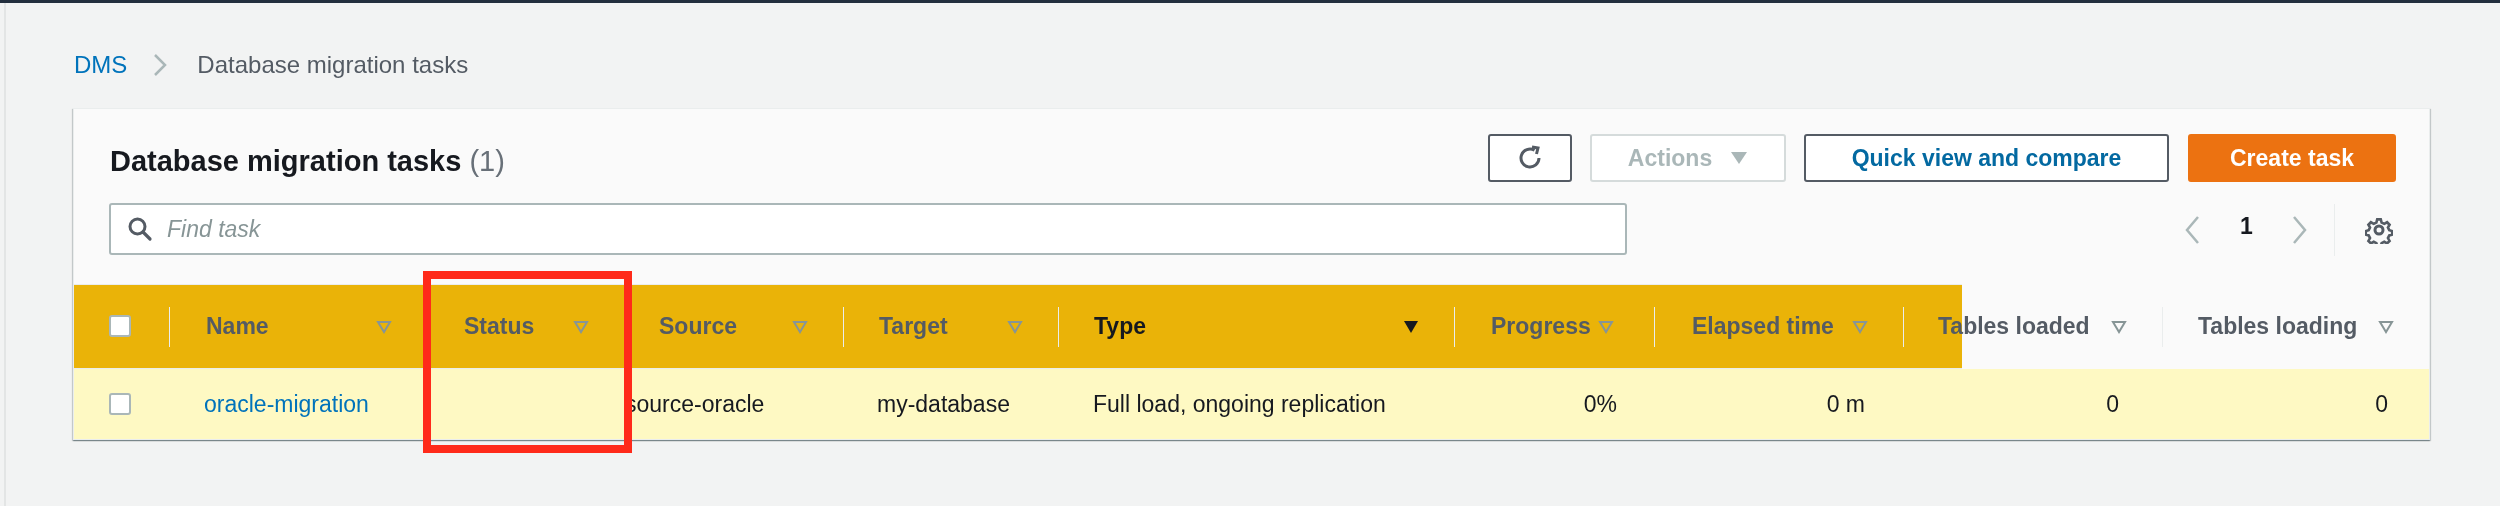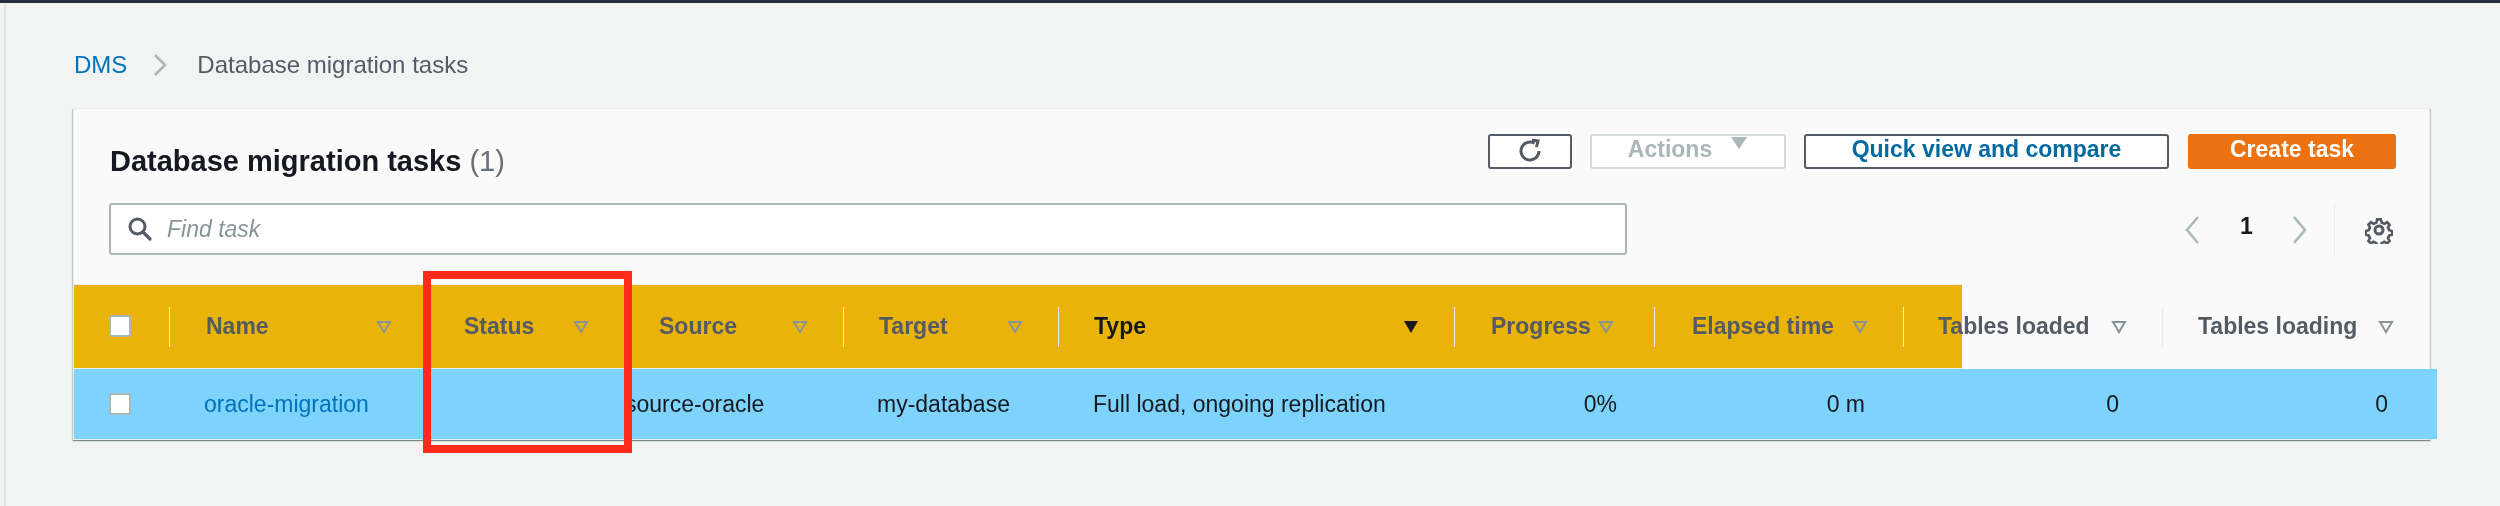--- a/index.html
+++ b/index.html
@@ -21,23 +21,23 @@
   
   .panel {
     position: absolute; left: 73px; top: 108px; width: 2357px; height: 332px;
     background: #fafafa; border: 1px solid #eaeded; box-sizing: border-box;
     box-shadow: 0 1px 1px 0 rgba(0,28,36,0.3), 1px 1px 1px 0 rgba(0,28,36,0.15), -1px 1px 1px 0 rgba(0,28,36,0.15);
   }
   .title-wrap { position: absolute; left: 36px; top: 36px; font-size: 29px; font-weight: bold; color: #16191f; white-space: nowrap; }
   .title-count { font-weight: normal; color: #687078; }
 
   .btn {
-    position: absolute; box-sizing: border-box; height: 35px; top: 25px;
+    position: absolute; box-sizing: border-box; height: 48px; top: 25px;
     border-radius: 3px; font-size: 23px; font-weight: bold;
-    display: flex; align-items: flex-start; justify-content: center; cursor: pointer;
+    display: flex; align-items: center; justify-content: center; cursor: pointer;
   }
   .btn-refresh { left: 1414px; width: 84px; border: 2px solid #545b64; background: #fff; }
   .btn-actions { left: 1516px; width: 196px; border: 2px solid #d5dbdb; background: #fff; color: #aab7b8; }
   .btn-actions .caret { margin-left: 18px; display: inline-flex; }
   .btn-quick { left: 1730px; width: 365px; border: 2px solid #545b64; background: #fff; color: #0369a1; }
   .btn-create { left: 2114px; width: 208px; border: 2px solid #ec7211; background: #ec7211; color: #fff; }
 
   .search {
     position: absolute; left: 35px; top: 94px; width: 1518px; height: 52px; box-sizing: border-box;
     border: 2px solid #aab7b8; border-radius: 3px; background: #fff; display: flex; align-items: center;
@@ -49,21 +49,21 @@
   }
   .search input::placeholder { color: #879596; font-style: italic; }
   .pg-prev { position: absolute; left: 2108px; top: 105px; width: 22px; height: 32px; cursor: pointer; }
   .pg-num { position: absolute; left: 2166px; top: 104px; font-size: 23px; font-weight: bold; color: #16191f; cursor: pointer; }
   .pg-next { position: absolute; left: 2214px; top: 105px; width: 22px; height: 32px; cursor: pointer; }
   .pg-div { position: absolute; left: 2260px; top: 95px; width: 1px; height: 52px; background: #eaeded; }
   .gear { position: absolute; left: 2291px; top: 107px; width: 28px; height: 28px; cursor: pointer; }
 
   
   .thead { position: absolute; left: 0; top: 175px; width: 1888px; height: 85px; border-top: 1px solid #eaeded; border-bottom: 1px solid #eaeded; box-sizing: border-box; background: #eab308; padding-left: 12px; }
-  .trow { position: absolute; left: 0; top: 260px; width: 2355px; height: 70px; background: #7dd3fc; padding-left: 8px; }
+  .trow { position: absolute; left: 0; top: 260px; width: 2355px; height: 70px; background: #fef9c3; }
   .cell { position: absolute; top: 0; height: 100%; display: flex; align-items: center; font-size: 23px; white-space: nowrap; }
   .hcell { font-weight: bold; color: #545b64; }
   .hcell.sorted { color: #16191f; }
   .coldiv { position: absolute; top: 22px; width: 1px; height: 40px; background: #eaeded; }
   .filter { position: absolute; top: 34px; width: 16px; height: 16px; cursor: pointer; }
   .cb { position: absolute; width: 22px; height: 22px; border: 2px solid #aab7b8; border-radius: 3px; background: #fff; box-sizing: border-box; cursor: pointer; }
   .rcell { color: #16191f; }
   .link { color: #0073bb; cursor: pointer; }
   .status { color: #687078; }
   .status-icon { width: 26px; height: 26px; margin-right: 6px; display: inline-flex; }

